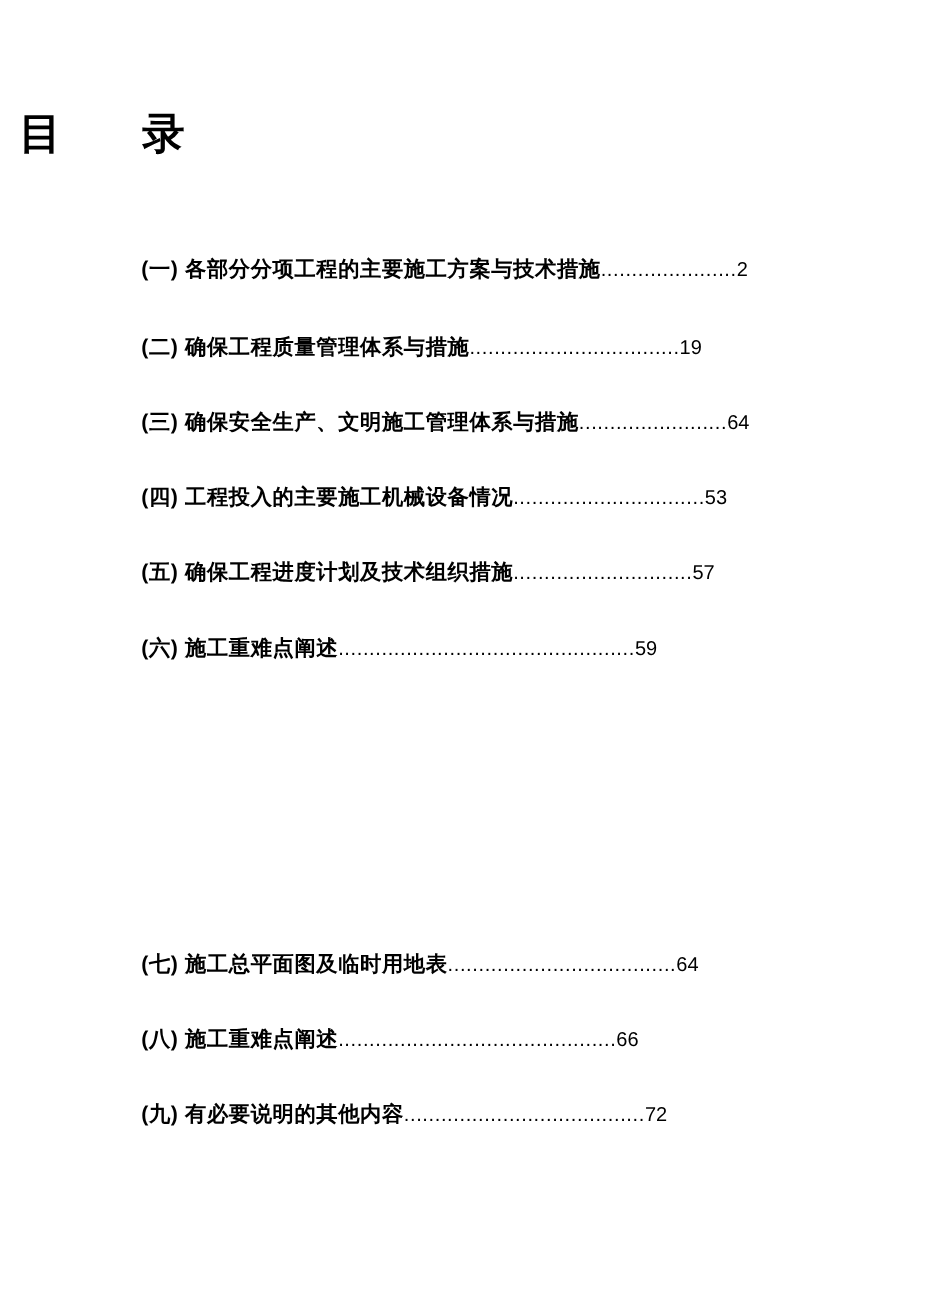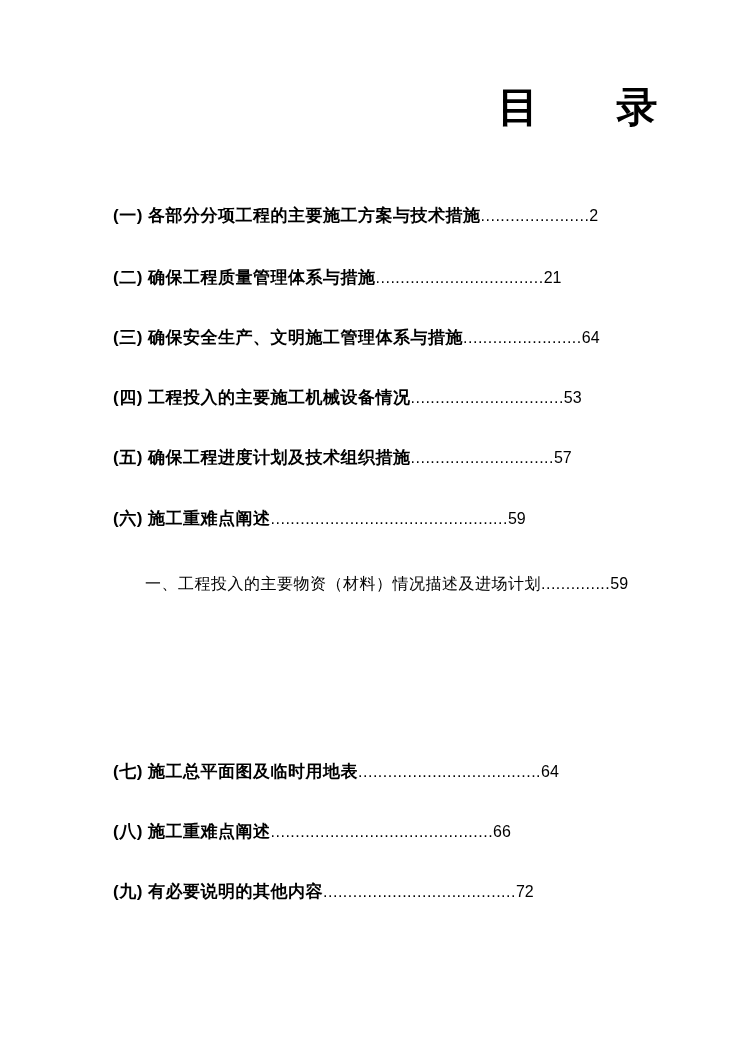--- a/index.html
+++ b/index.html
@@ -19,22 +19,22 @@
     position: absolute;
     inset: 0;
     background: #ffffff;
   }
   .doc-title {
     position: absolute;
     top: 84px;
     left: 0;
     width: 676px;
     margin: 0;
-    text-align: right;
-    font-size: 41px;
+    text-align: left;
+    font-size: 34px;
     line-height: 46px;
     font-weight: bold;
     letter-spacing: 0.45em;
     padding-left: 0.45em;
     box-sizing: border-box;
     white-space: pre;
   }
   .toc-row {
     position: absolute;
     left: 113px;
@@ -71,42 +71,39 @@
 
 <div class="page">
 
   <h1 class="doc-title">目　录</h1>
 
   <div class="toc-row" style="top:204px">
     <span class="lbl">(一) 各部分分项工程的主要施工方案与技术措施</span><span class="dots">......................</span><span class="pg">2</span>
   </div>
 
   <div class="toc-row" style="top:266px">
-    <span class="lbl">(二) 确保工程质量管理体系与措施</span><span class="dots">..................................</span><span class="pg">21</span>
+    <span class="lbl">(二) 确保工程质量管理体系与措施</span><span class="dots">..................................</span><span class="pg">19</span>
   </div>
 
   <div class="toc-row" style="top:326px">
     <span class="lbl">(三) 确保安全生产、文明施工管理体系与措施</span><span class="dots">........................</span><span class="pg">64</span>
   </div>
 
   <div class="toc-row" style="top:386px">
     <span class="lbl">(四) 工程投入的主要施工机械设备情况</span><span class="dots">...............................</span><span class="pg">53</span>
   </div>
 
   <div class="toc-row" style="top:446px">
     <span class="lbl">(五) 确保工程进度计划及技术组织措施</span><span class="dots">.............................</span><span class="pg">57</span>
   </div>
 
   <div class="toc-row" style="top:507px">
     <span class="lbl">(六) 施工重难点阐述</span><span class="dots">................................................</span><span class="pg">59</span>
   </div>
 
-  <div class="toc-row sub" style="top:572px">
-    <span class="lbl">一、工程投入的主要物资（材料）情况描述及进场计划</span><span class="dots">..............</span><span class="pg">59</span>
-  </div>
 
 
 
   <div class="toc-row" style="top:760px">
     <span class="lbl">(七) 施工总平面图及临时用地表</span><span class="dots">.....................................</span><span class="pg">64</span>
   </div>
 
   <div class="toc-row" style="top:820px">
     <span class="lbl">(八) 施工重难点阐述</span><span class="dots">.............................................</span><span class="pg">66</span>
   </div>

